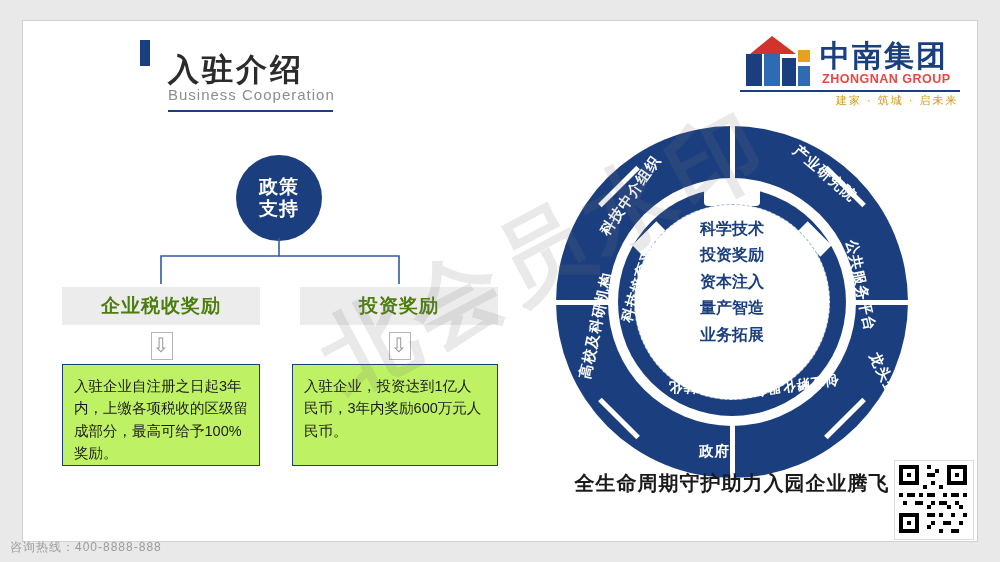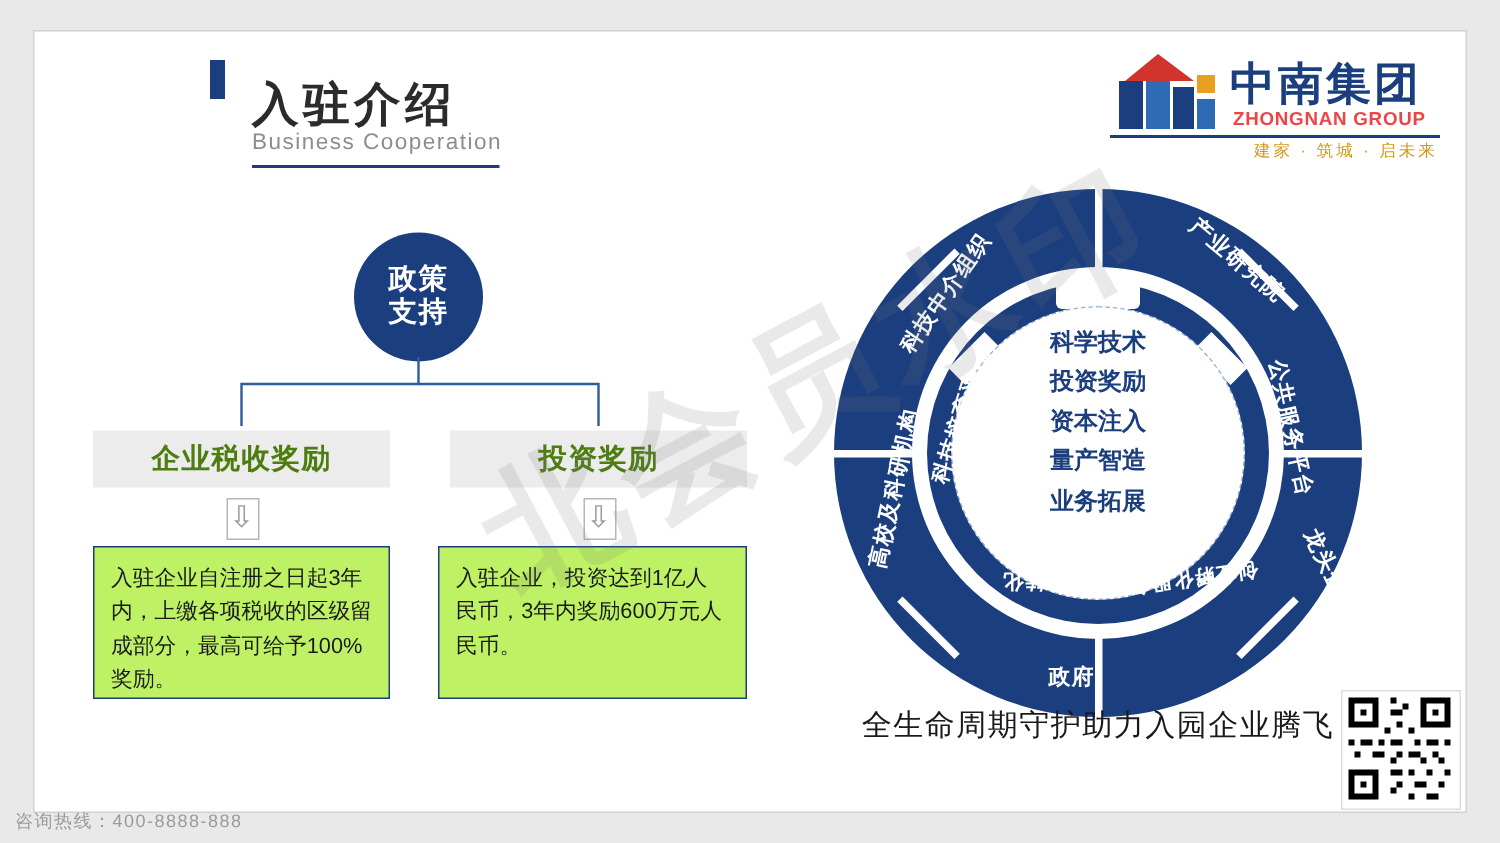--- a/index.html
+++ b/index.html
@@ -264,21 +264,21 @@
     position: absolute;
     background: #ffffff;
   }
   .ring-caption {
     position: absolute;
     left: 556px;
     top: 470px;
     width: 352px;
     text-align: center;
     font-size: 20px;
-    font-weight: normal;
+    font-weight: bold;
     color: #1a1a1a;
     letter-spacing: 1px;
   }
 
   
   .watermark {
     position: absolute;
     left: 300px;
     top: 190px;
     font-size: 92px;

